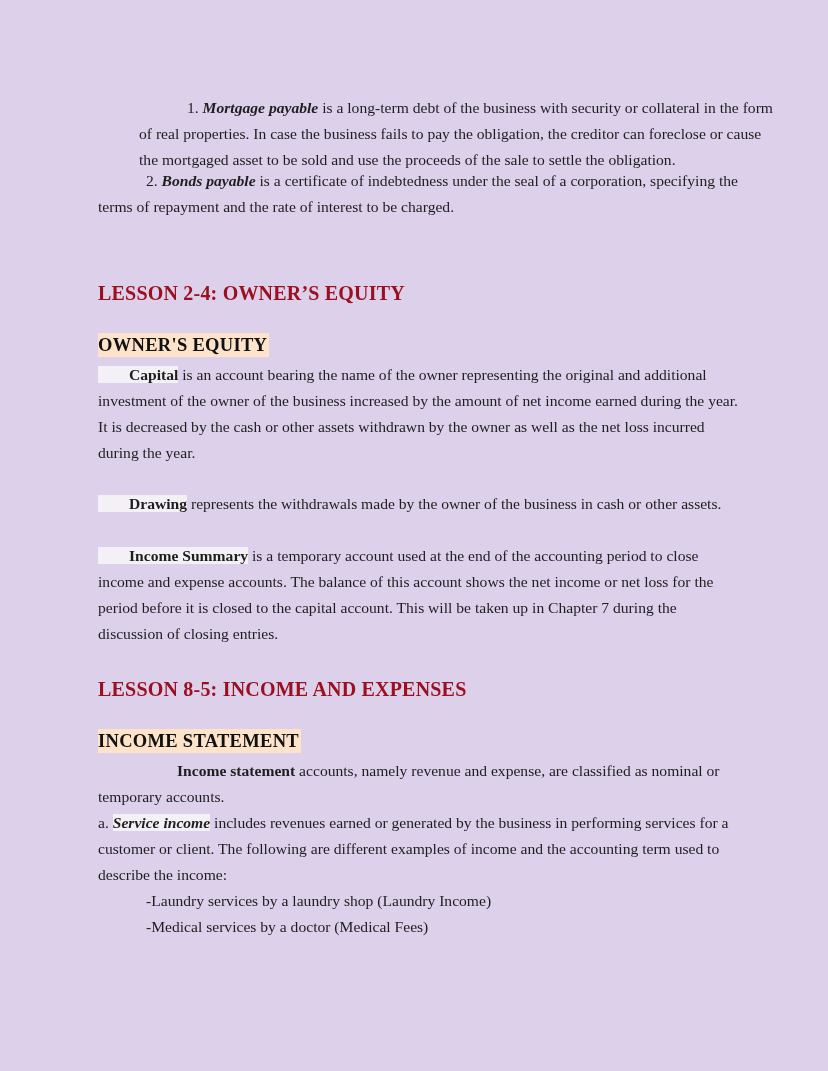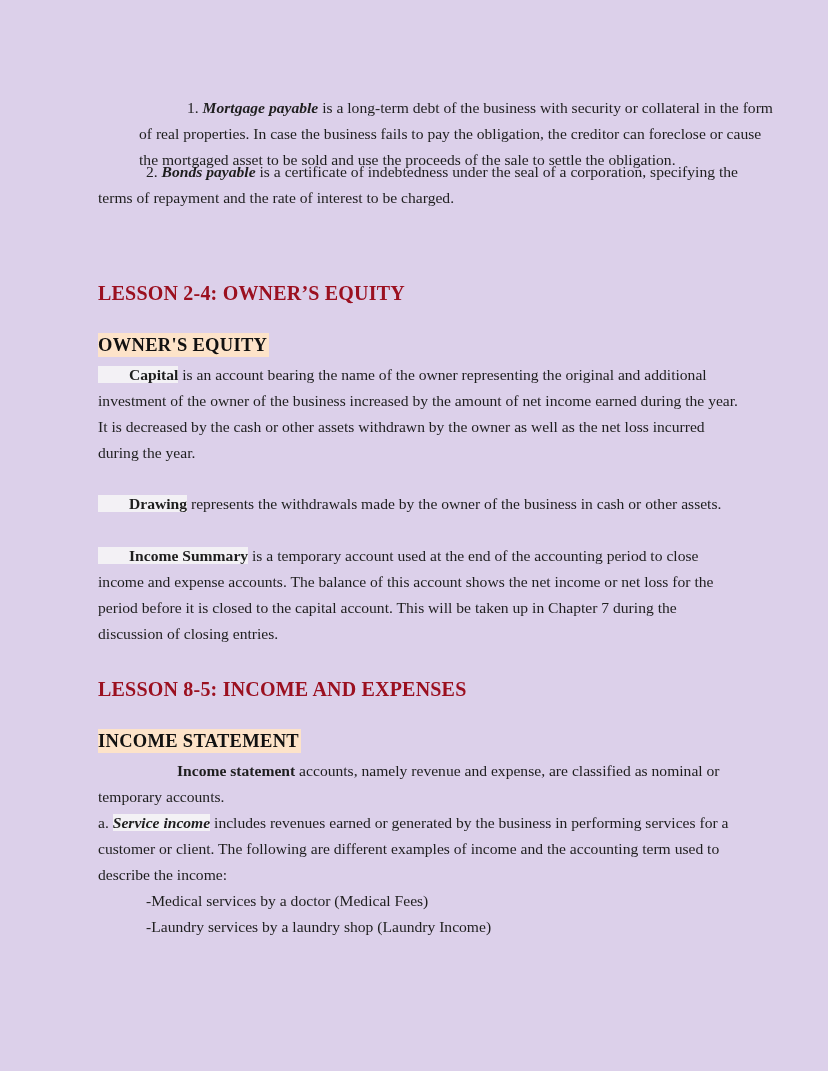--- a/index.html
+++ b/index.html
@@ -54,21 +54,21 @@
 
 <div class="page">
 
   <div class="blk" style="top:95px;margin-left:41px;">
     <p class="p indent">
       <span>1.</span>
       <span class="term-bi">Mortgage payable</span><span> is a long-term debt of the business with security or collateral in the form of real properties. In case the business fails to pay the obligation, the creditor can foreclose or cause the mortgaged asset to be sold and use the proceeds of the sale to settle the obligation.</span>
     </p>
   </div>
 
-  <div class="blk" style="top:159px;">
+  <div class="blk" style="top:168px;">
     <p class="p indent">
       <span>2.</span>
       <span class="term-bi">Bonds payable</span><span> is a certificate of indebtedness under the seal of a corporation, specifying the terms of repayment and the rate of interest to be charged.</span>
     </p>
   </div>
 
   <div class="blk" style="top:282px;">
     <h2 class="lesson">LESSON 2-4: OWNER’S EQUITY</h2>
   </div>
 
@@ -108,17 +108,17 @@
     </p>
   </div>
 
   <div class="blk" style="top:810px;">
     <p class="p">
       <span>a. </span><span class="term-bi hl-white">Service income</span><span> includes revenues earned or generated by the business in performing services for a customer or client. The following are different examples of income and the accounting term used to describe the income:</span>
     </p>
   </div>
 
   <div class="blk" style="top:888px;">
+    <p class="p sub-indent">-Laundry services by a laundry shop (Laundry Income)</p>
     <p class="p sub-indent">-Medical services by a doctor (Medical Fees)</p>
-    <p class="p sub-indent">-Laundry services by a laundry shop (Laundry Income)</p>
   </div>
 
 </div>
 
 </body></html>

